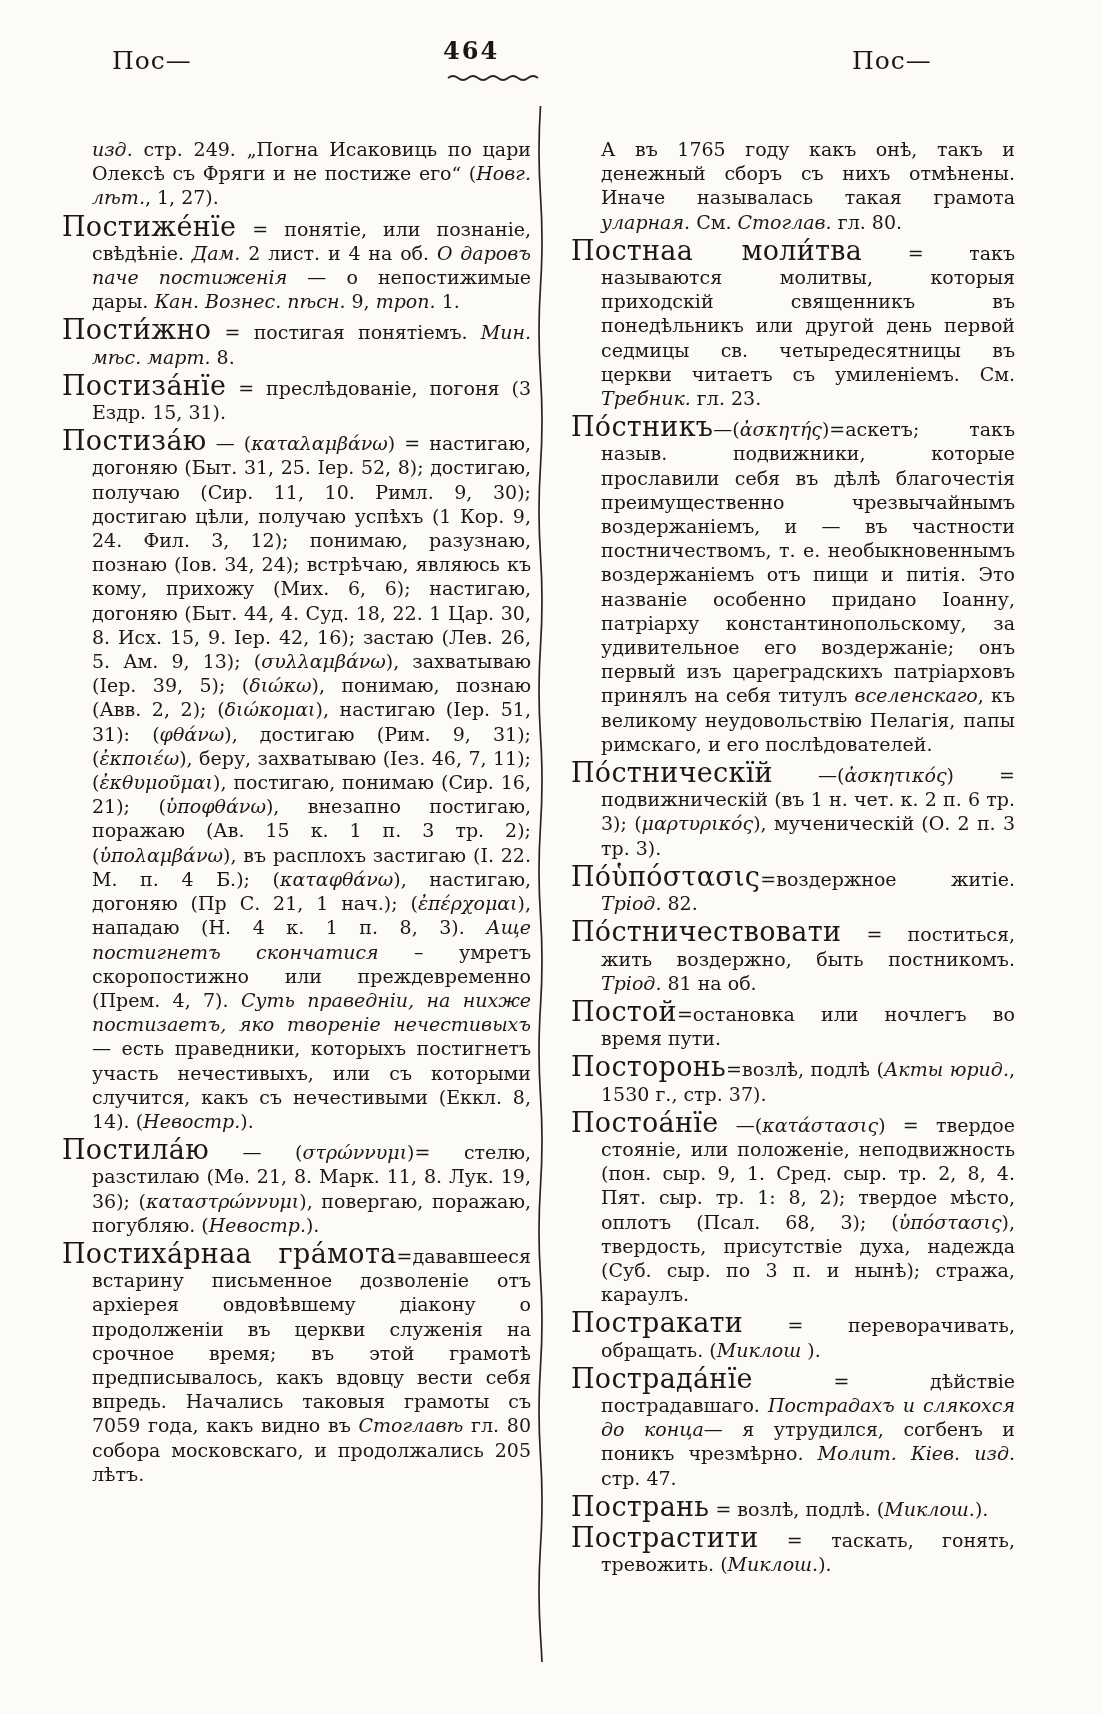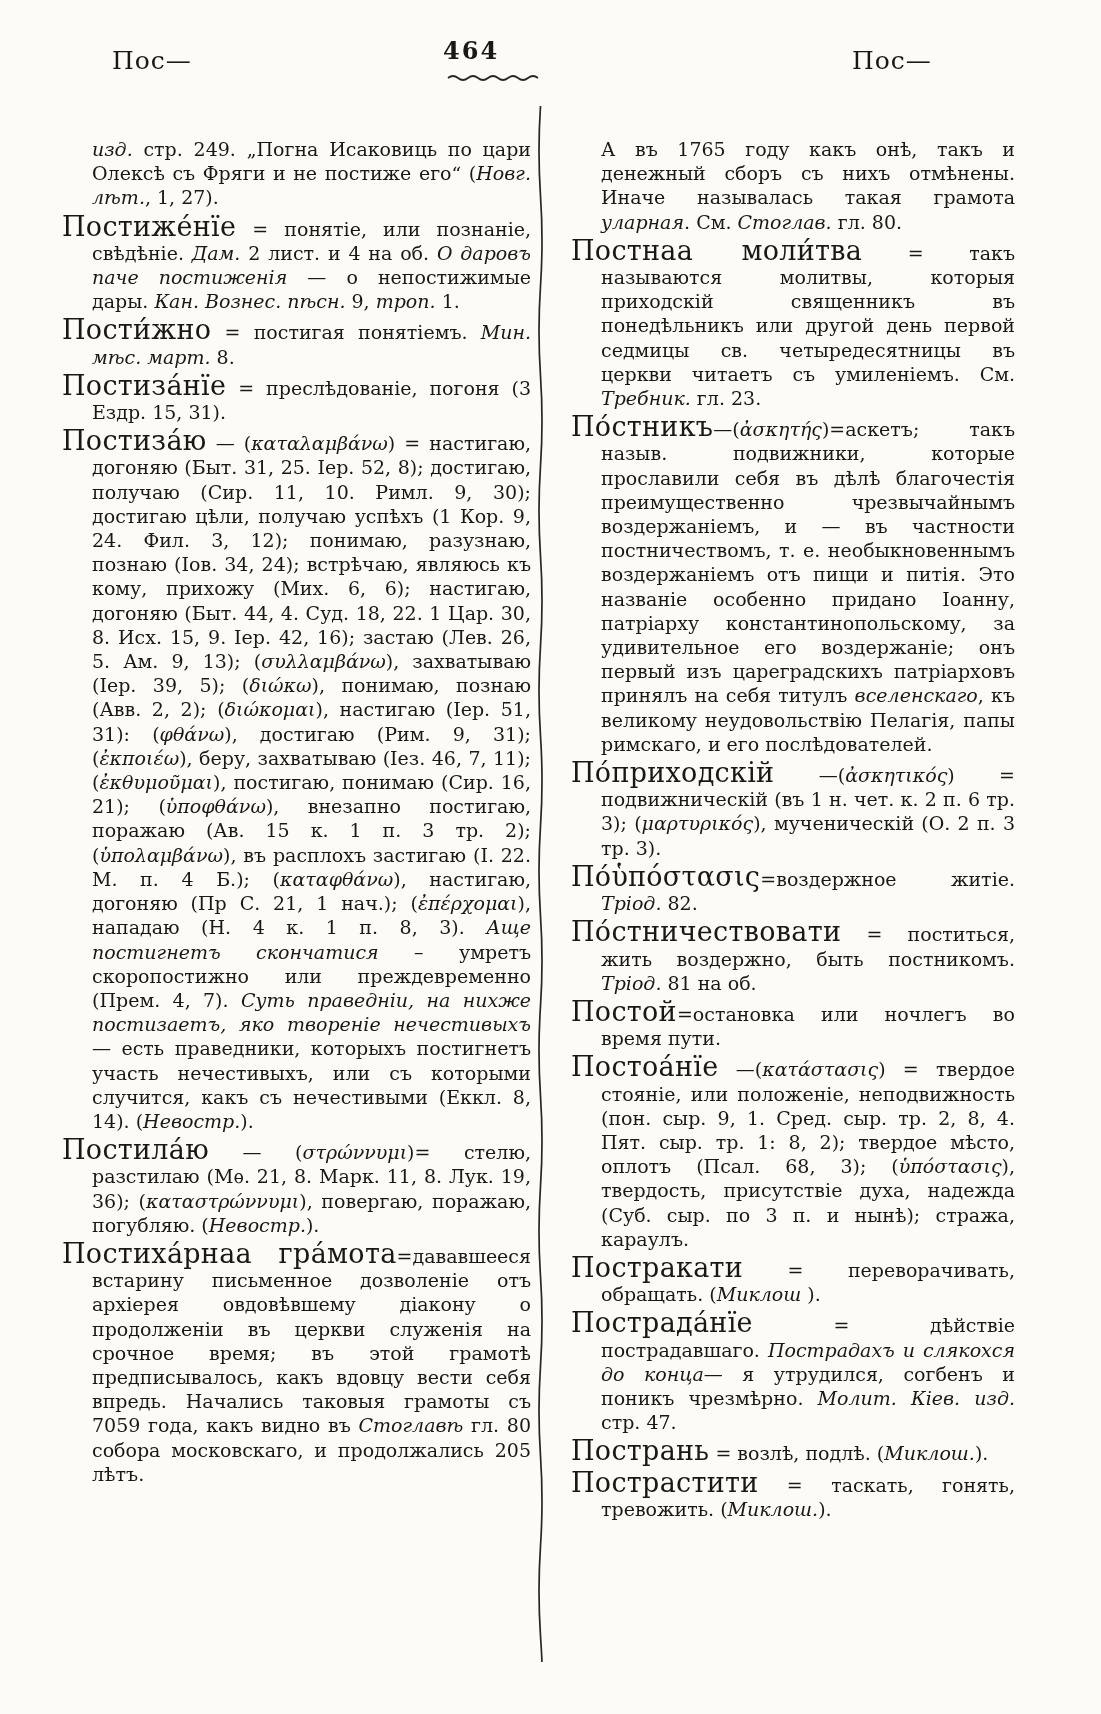--- a/index.html
+++ b/index.html
@@ -61,22 +61,23 @@
     <p class="para entry"><span class="seg-b">Постиза́нїе</span><span class="seg-n"> = преслѣдованіе, погоня (3 Ездр. 15, 31).</span></p>
     <p class="para entry"><span class="seg-b">Постиза́ю</span><span class="seg-n"> — (</span><span class="seg-g">καταλαμβάνω</span><span class="seg-n">) = настигаю, догоняю (Быт. 31, 25. Іер. 52, 8); достигаю, получаю (Сир. 11, 10. Римл. 9, 30); достигаю цѣли, получаю успѣхъ (1 Кор. 9, 24. Фил. 3, 12); понимаю, разузнаю, познаю (Іов. 34, 24); встрѣчаю, являюсь къ кому, прихожу (Мих. 6, 6); настигаю, догоняю (Быт. 44, 4. Суд. 18, 22. 1 Цар. 30, 8. Исх. 15, 9. Іер. 42, 16); застаю (Лев. 26, 5. Ам. 9, 13); (</span><span class="seg-g">συλλαμβάνω</span><span class="seg-n">), захватываю (Іер. 39, 5); (</span><span class="seg-g">διώκω</span><span class="seg-n">), понимаю, познаю (Авв. 2, 2); (</span><span class="seg-g">διώκομαι</span><span class="seg-n">), настигаю (Іер. 51, 31): (</span><span class="seg-g">φθάνω</span><span class="seg-n">), достигаю (Рим. 9, 31); (</span><span class="seg-g">ἐκποιέω</span><span class="seg-n">), беру, захватываю (Іез. 46, 7, 11); (</span><span class="seg-g">ἐκθυμοῦμαι</span><span class="seg-n">), постигаю, понимаю (Сир. 16, 21); (</span><span class="seg-g">ὑποφθάνω</span><span class="seg-n">), внезапно постигаю, поражаю (Ав. 15 к. 1 п. 3 тр. 2); (</span><span class="seg-g">ὑπολαμβάνω</span><span class="seg-n">), въ расплохъ застигаю (І. 22. М. п. 4 Б.); (</span><span class="seg-g">καταφθάνω</span><span class="seg-n">), настигаю, догоняю (Пр С. 21, 1 нач.); (</span><span class="seg-g">ἐπέρχομαι</span><span class="seg-n">), нападаю (Н. 4 к. 1 п. 8, 3). </span><span class="seg-i">Аще постигнетъ скончатися</span><span class="seg-n"> – умретъ скоропостижно или преждевременно (Прем. 4, 7). </span><span class="seg-i">Суть праведніи, на нихже постизаетъ, яко твореніе нечестивыхъ</span><span class="seg-n"> — есть праведники, которыхъ постигнетъ участь нечестивыхъ, или съ которыми случится, какъ съ нечестивыми (Еккл. 8, 14). (</span><span class="seg-i">Невостр.</span><span class="seg-n">).</span></p>
     <p class="para entry"><span class="seg-b">Постила́ю</span><span class="seg-n"> — (</span><span class="seg-g">στρώννυμι</span><span class="seg-n">)= стелю, разстилаю (Мѳ. 21, 8. Марк. 11, 8. Лук. 19, 36); (</span><span class="seg-g">καταστρώννυμι</span><span class="seg-n">), повергаю, поражаю, погубляю. (</span><span class="seg-i">Невостр.</span><span class="seg-n">).</span></p>
     <p class="para entry"><span class="seg-b">Постиха́рнаа гра́мота</span><span class="seg-n">=дававшееся встарину письменное дозволеніе отъ архіерея овдовѣвшему діакону о продолженіи въ церкви служенія на срочное время; въ этой грамотѣ предписывалось, какъ вдовцу вести себя впредь. Начались таковыя грамоты съ 7059 года, какъ видно въ </span><span class="seg-i">Стоглавѣ</span><span class="seg-n"> гл. 80 собора московскаго, и продолжались 205 лѣтъ.</span></p>
   </div>
 
 <div class="col" id="col-right">
     <p class="para cont"><span class="seg-n">А въ 1765 году какъ онѣ, такъ и денежный сборъ съ нихъ отмѣнены. Иначе называлась такая грамота </span><span class="seg-i">уларная</span><span class="seg-n">. См. </span><span class="seg-i">Стоглав.</span><span class="seg-n"> гл. 80.</span></p>
     <p class="para entry"><span class="seg-b">Постнаа моли́тва</span><span class="seg-n"> = такъ называются молитвы, которыя приходскій священникъ въ понедѣльникъ или другой день первой седмицы св. четыредесятницы въ церкви читаетъ съ умиленіемъ. См. </span><span class="seg-i">Требник.</span><span class="seg-n"> гл. 23.</span></p>
     <p class="para entry"><span class="seg-b">По́стникъ</span><span class="seg-n">—(</span><span class="seg-g">ἀσκητής</span><span class="seg-n">)=аскетъ; такъ назыв. подвижники, которые прославили себя въ дѣлѣ благочестія преимущественно чрезвычайнымъ воздержаніемъ, и — въ частности постничествомъ, т. е. необыкновеннымъ воздержаніемъ отъ пищи и питія. Это названіе особенно придано Іоанну, патріарху константинопольскому, за удивительное его воздержаніе; онъ первый изъ цареградскихъ патріарховъ принялъ на себя титулъ </span><span class="seg-i">вселенскаго</span><span class="seg-n">, къ великому неудовольствію Пелагія, папы римскаго, и его послѣдователей.</span></p>
-    <p class="para entry"><span class="seg-b">По́приходскій</span><span class="seg-n"> —(</span><span class="seg-g">ἀσκητικός</span><span class="seg-n">) = подвижническій (въ 1 н. чет. к. 2 п. 6 тр. 3); (</span><span class="seg-g">μαρτυρικός</span><span class="seg-n">), мученическій (О. 2 п. 3 тр. 3).</span></p>
+    <p class="para entry"><span class="seg-b">По́стническїй</span><span class="seg-n"> —(</span><span class="seg-g">ἀσκητικός</span><span class="seg-n">) = подвижническій (въ 1 н. чет. к. 2 п. 6 тр. 3); (</span><span class="seg-g">μαρτυρικός</span><span class="seg-n">), мученическій (О. 2 п. 3 тр. 3).</span></p>
     <p class="para entry"><span class="seg-b">По́ὑπόστασις</span><span class="seg-n">=воздержное житіе. </span><span class="seg-i">Тріод.</span><span class="seg-n"> 82.</span></p>
     <p class="para entry"><span class="seg-b">По́стничествовати</span><span class="seg-n"> = поститься, жить воздержно, быть постникомъ. </span><span class="seg-i">Тріод.</span><span class="seg-n"> 81 на об.</span></p>
     <p class="para entry"><span class="seg-b">Постой</span><span class="seg-n">=остановка или ночлегъ во время пути.</span></p>
+    <p class="para entry"><span class="seg-b">Посторонь</span><span class="seg-n">=возлѣ, подлѣ (</span><span class="seg-i">Акты юрид.</span><span class="seg-n">, 1530 г., стр. 37).</span></p>
     <p class="para entry"><span class="seg-b">Постоа́нїе</span><span class="seg-n"> —(</span><span class="seg-g">κατάστασις</span><span class="seg-n">) = твердое стояніе, или положеніе, неподвижность (пон. сыр. 9, 1. Сред. сыр. тр. 2, 8, 4. Пят. сыр. тр. 1: 8, 2); твердое мѣсто, оплотъ (Псал. 68, 3); (</span><span class="seg-g">ὑπόστασις</span><span class="seg-n">), твердость, присутствіе духа, надежда (Суб. сыр. по 3 п. и нынѣ); стража, караулъ.</span></p>
     <p class="para entry"><span class="seg-b">Постракати</span><span class="seg-n"> = переворачивать, обращать. (</span><span class="seg-i">Миклош</span><span class="seg-n"> ).</span></p>
     <p class="para entry"><span class="seg-b">Пострада́нїе</span><span class="seg-n"> = дѣйствіе пострадавшаго. </span><span class="seg-i">Пострадахъ и слякохся до конца</span><span class="seg-n">— я утрудился, согбенъ и поникъ чрезмѣрно. </span><span class="seg-i">Молит. Кіев. изд.</span><span class="seg-n"> стр. 47.</span></p>
     <p class="para entry"><span class="seg-b">Пострань</span><span class="seg-n"> = возлѣ, подлѣ. (</span><span class="seg-i">Миклош.</span><span class="seg-n">).</span></p>
     <p class="para entry"><span class="seg-b">Пострастити</span><span class="seg-n"> = таскать, гонять, тревожить. (</span><span class="seg-i">Миклош.</span><span class="seg-n">).</span></p>
   </div>
 
 </body></html>

